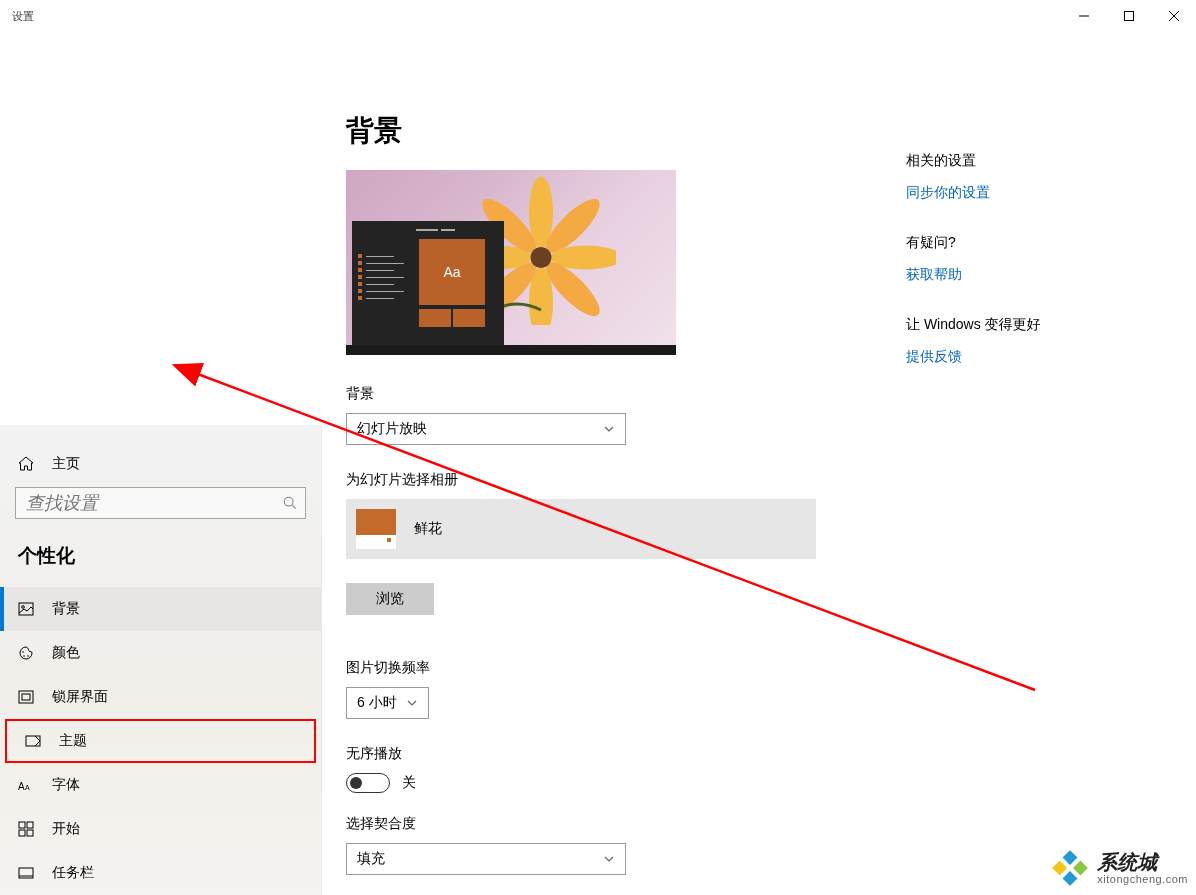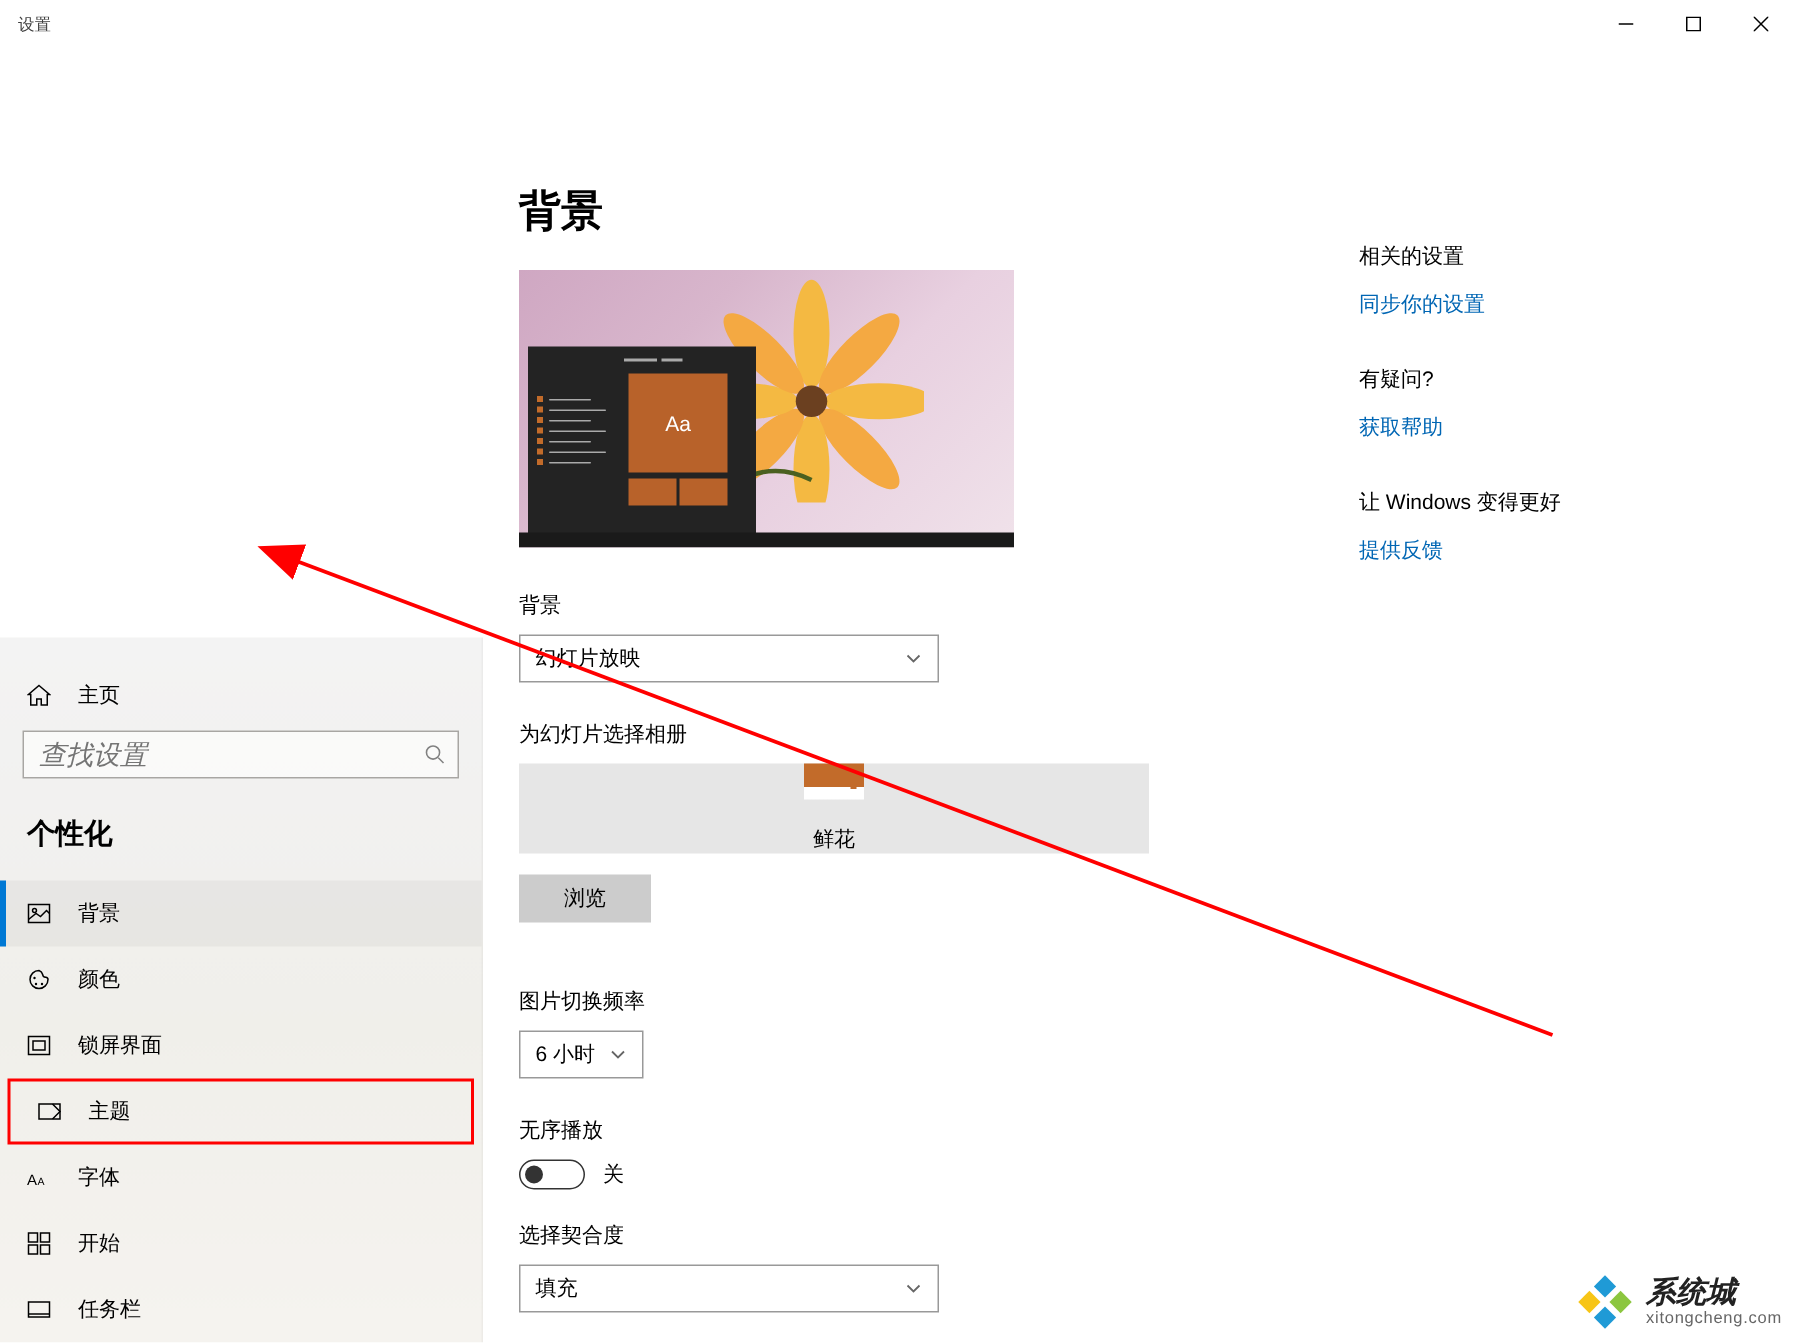--- a/index.html
+++ b/index.html
@@ -172,26 +172,25 @@
     border: 1px solid #999;
     display: flex; align-items: center; justify-content: space-between;
     padding: 0 10px;
     margin-bottom: 26px;
     font-size: 14px;
   }
   .dropdown.small { width: 83px; }
   .chev { color: #666; }
 
   .album-row {
-    width: 420px; height: 60px;
+    width: 470px; height: 60px;
     background: #e6e6e6;
     display: flex; align-items: center;
     padding: 0 10px; gap: 18px;
-    margin-bottom: 14px;
-    flex-direction: column;
+    margin-bottom: 24px;
   }
   .album-thumb {
     width: 40px; height: 40px;
     background: linear-gradient(180deg, #c26b2a 65%, #fff 65%);
     position: relative;
   }
   .album-thumb::after {
     content: ""; position: absolute; right: 5px; bottom: 7px;
     width: 4px; height: 4px; background: #c26b2a;
   }

